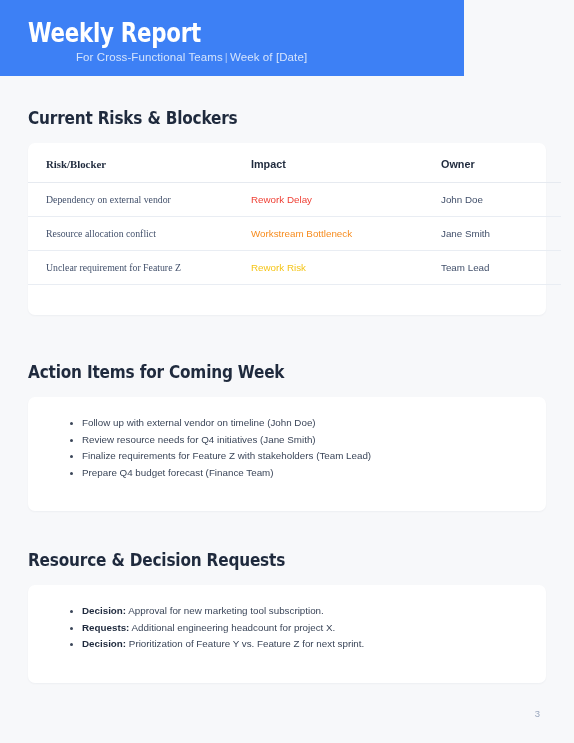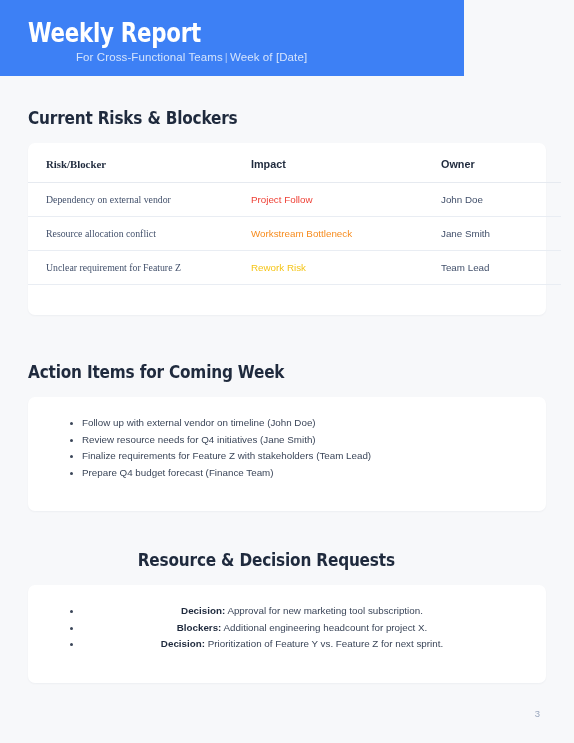--- a/index.html
+++ b/index.html
@@ -63,21 +63,21 @@
     font-size: 18.5px;
     line-height: 22px;
     color: #1f2a3d;
     letter-spacing: -0.2px;
     margin: 0;
     transform: scaleX(0.92);
     transform-origin: left center;
   }
   #risks-section { padding-top: 31px; }
   #actions-section { padding-top: 38px; margin-top: 8px; }
-  #requests-section { padding-top: 38px; text-align: center; }
+  #requests-section { padding-top: 38px; }
 
   .card {
     background: #ffffff;
     border-radius: 7px;
     margin-top: 14px;
     box-shadow: 0 1px 2px rgba(30,41,59,0.045);
   }
 
   
   .risk-table {
@@ -166,21 +166,21 @@
         <thead>
           <tr>
             <th class="col-risk">Risk/Blocker</th>
             <th class="col-impact">Impact</th>
             <th class="col-owner">Owner</th>
           </tr>
         </thead>
         <tbody>
           <tr>
             <td class="col-risk">Dependency on external vendor</td>
-            <td class="col-impact impact-cell" style="color: rgb(239, 65, 54);">Project Follow</td>
+            <td class="col-impact impact-cell" style="color: rgb(239, 65, 54);">Rework Delay</td>
             <td class="col-owner">John Doe</td>
           </tr>
           <tr>
             <td class="col-risk">Resource allocation conflict</td>
             <td class="col-impact impact-cell" style="color: rgb(247, 140, 30);">Workstream Bottleneck</td>
             <td class="col-owner">Jane Smith</td>
           </tr>
           <tr>
             <td class="col-risk">Unclear requirement for Feature Z</td>
             <td class="col-impact impact-cell" style="color: rgb(245, 197, 24);">Rework Risk</td>
@@ -206,21 +206,21 @@
 
   <section class="section" id="requests-section">
     <h2 class="section-title">Resource &amp; Decision Requests</h2>
     <div class="card bullet-card">
       <ul class="bullet-list">
         <li>
           <b>Decision:</b>
           <span>Approval for new marketing tool subscription.</span>
         </li>
         <li>
-          <b>Blockers:</b>
+          <b>Requests:</b>
           <span>Additional engineering headcount for project X.</span>
         </li>
         <li>
           <b>Decision:</b>
           <span>Prioritization of Feature Y vs. Feature Z for next sprint.</span>
         </li>
       </ul>
     </div>
   </section>
 

